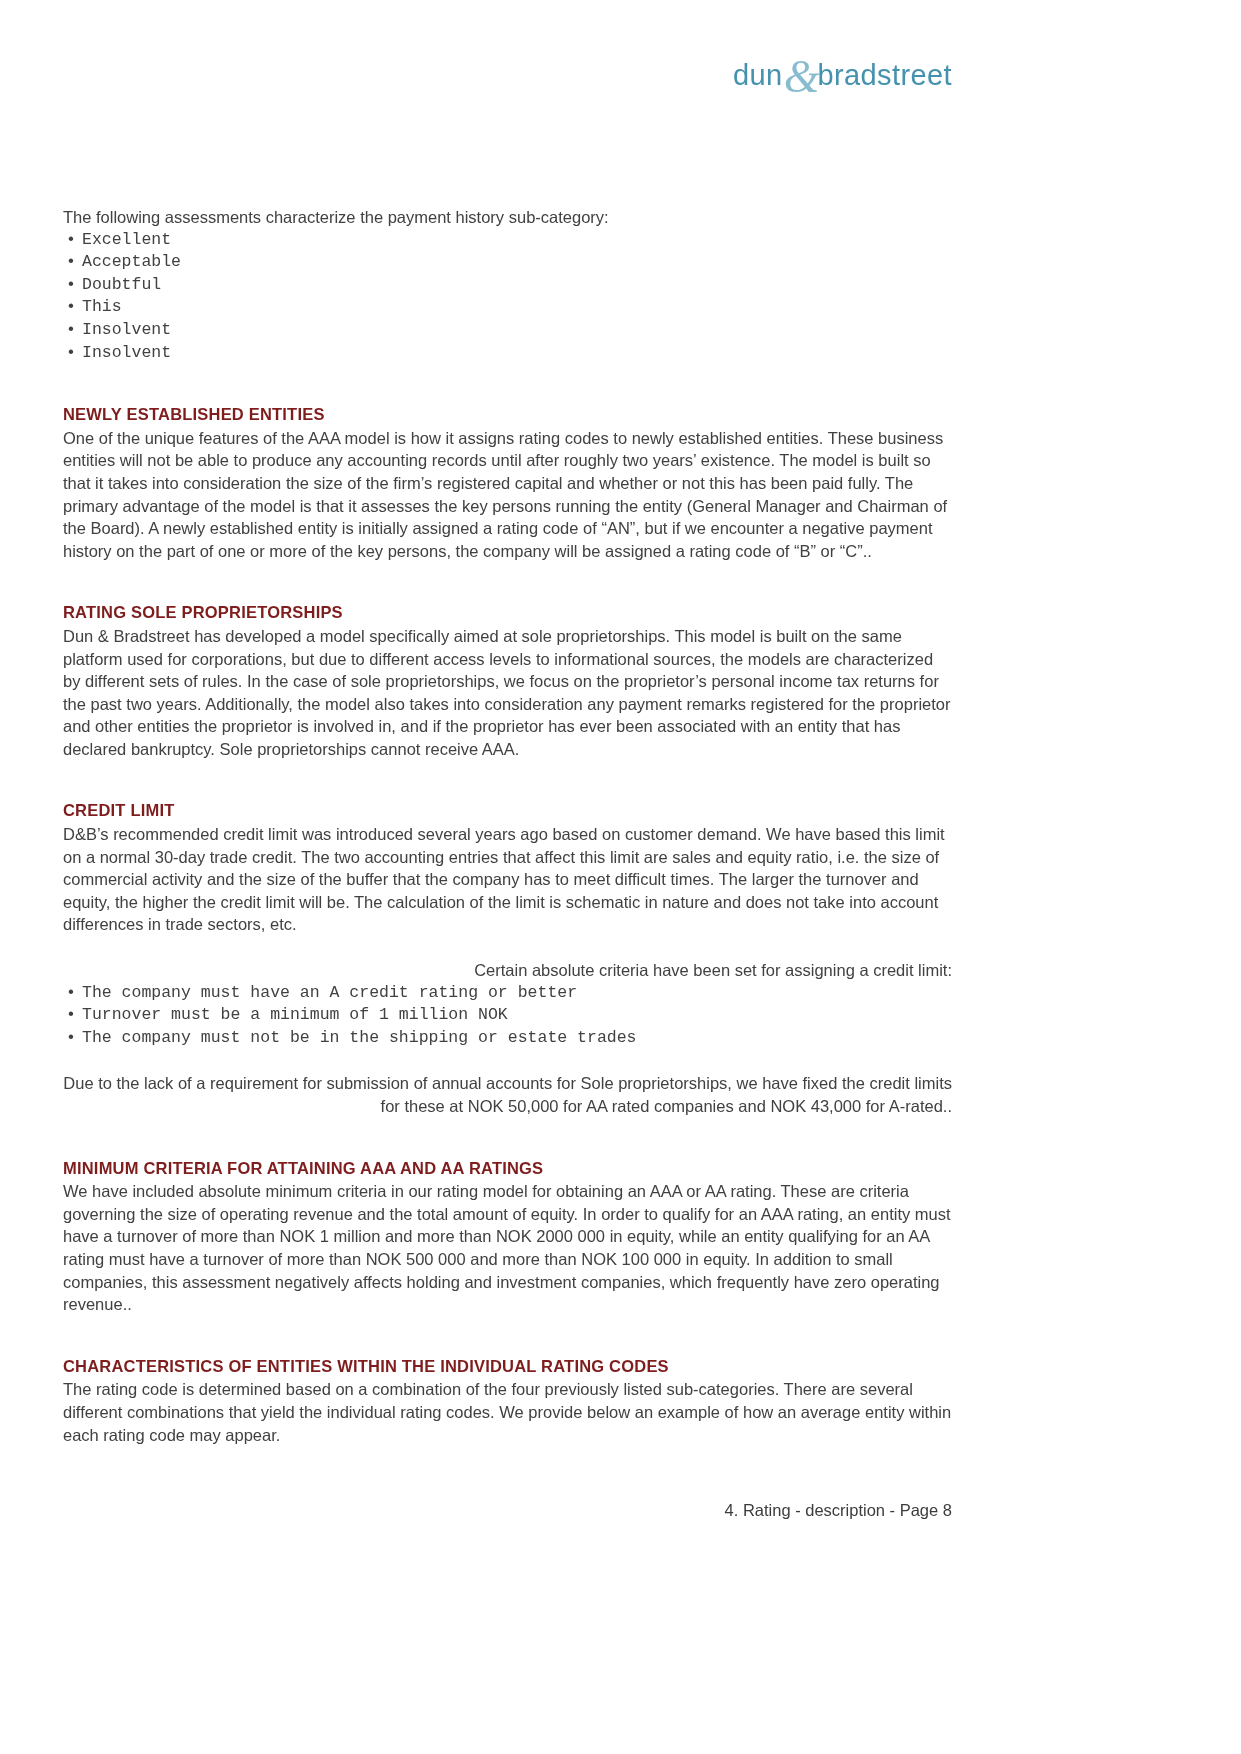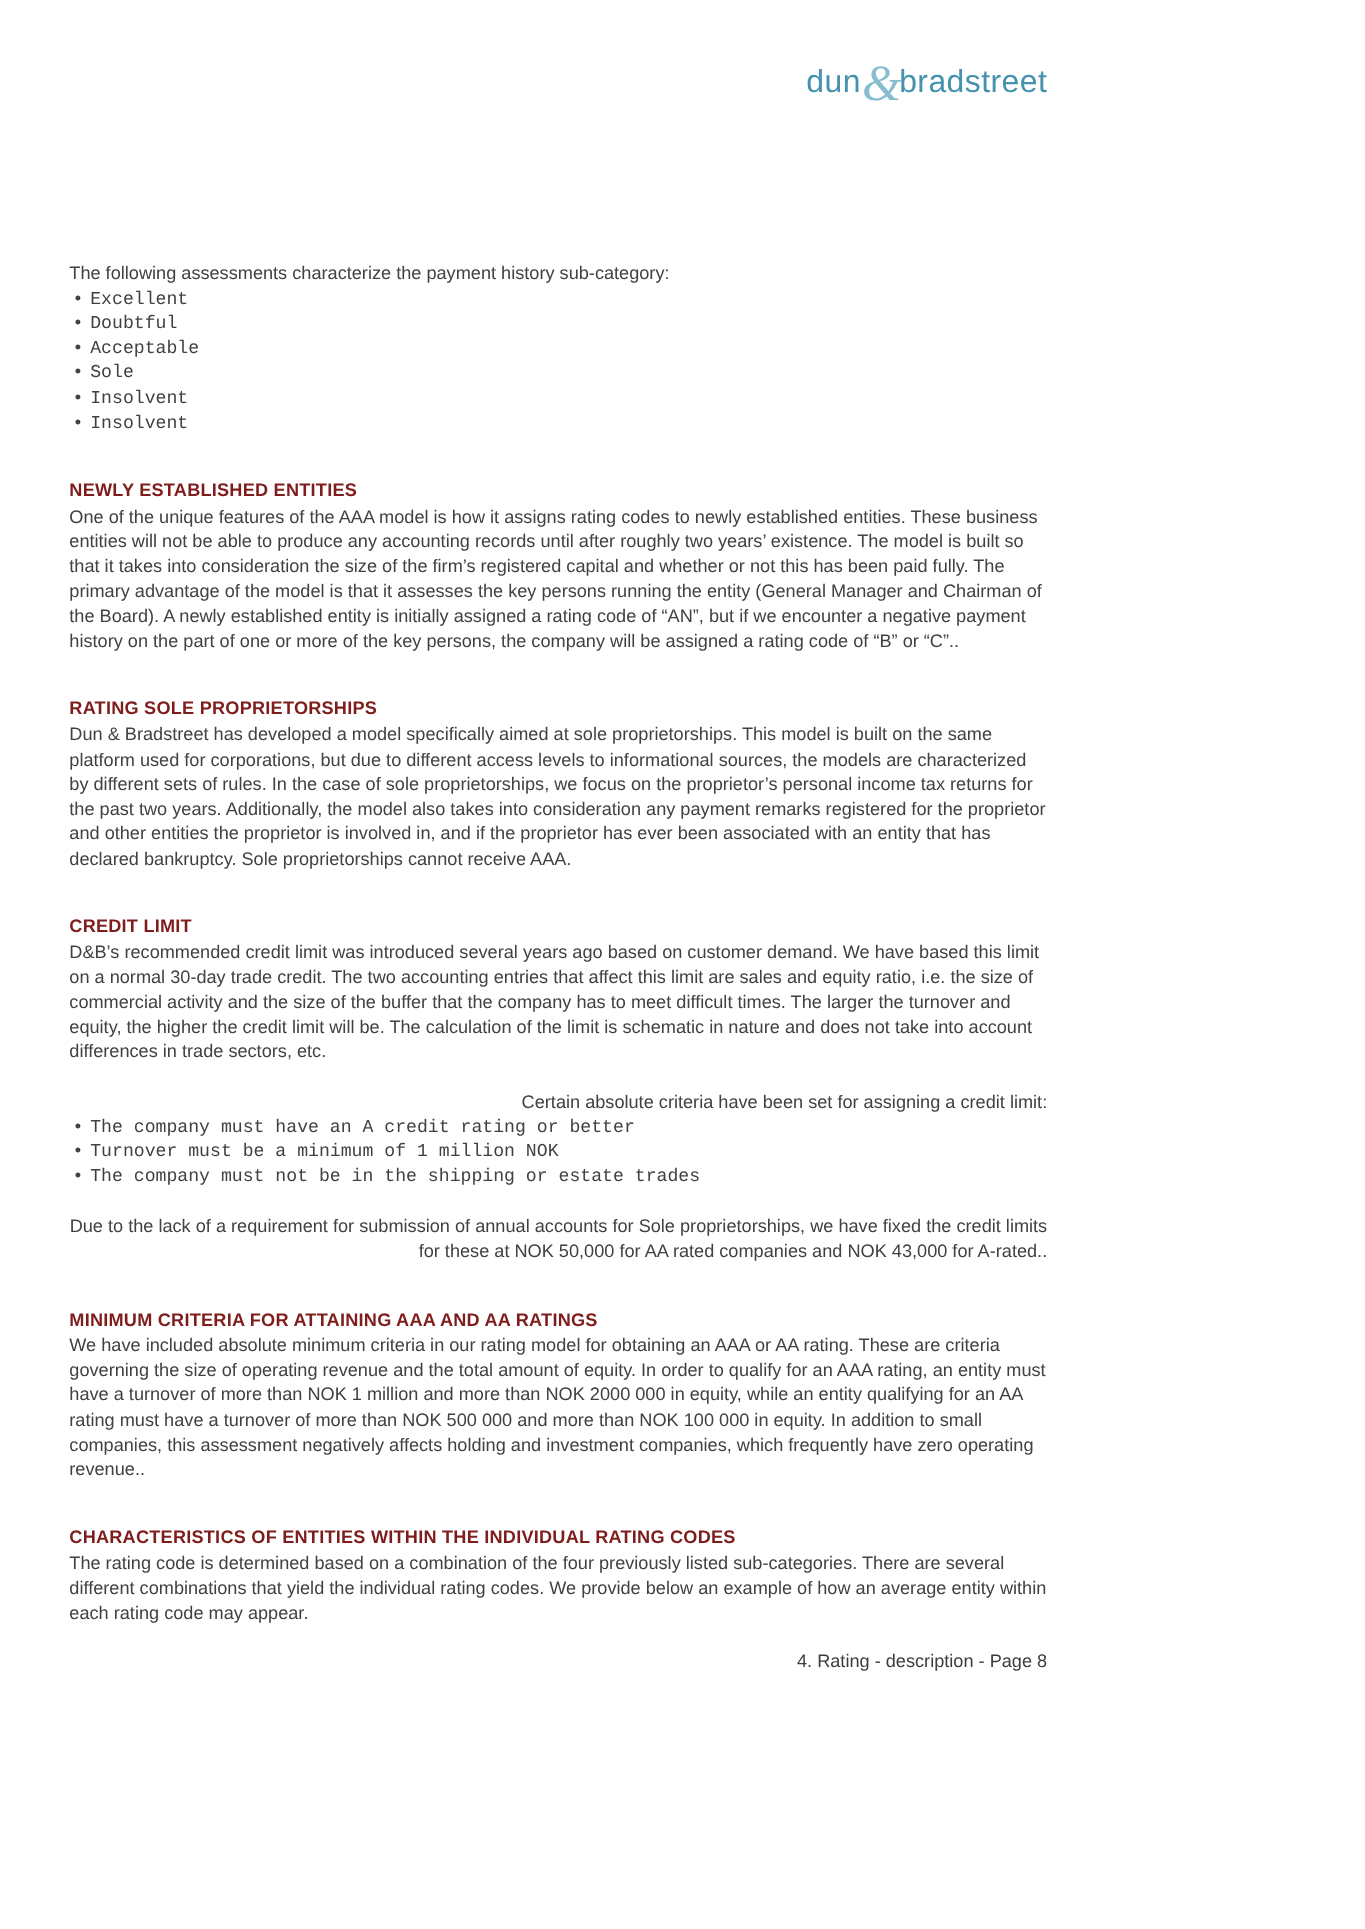--- a/index.html
+++ b/index.html
@@ -37,21 +37,20 @@
     font-size: 46px;
     color: #87bdce;
     vertical-align: -7px;
     margin: 0 -2px 0 1px;
   }
   .content {
     position: absolute;
     top: 206px;
     left: 63px;
     width: 889px;
-    margin-top: 32px;
   }
   p { margin: 0; }
   h2 {
     font-size: 16.5px;
     line-height: 22.6px;
     font-weight: 700;
     color: #7f1d1d;
     letter-spacing: 0.2px;
     margin: 39px 0 1px 0;
   }
@@ -83,23 +82,23 @@
 
   <div class="logo">
     <span class="word">dun</span><span class="amp">&amp;</span><span class="word">bradstreet</span>
   </div>
 
   <div class="content">
 
     <p>The following assessments characterize the payment history sub-category:</p>
     <ul>
       <li>Excellent</li>
+      <li>Acceptable</li>
       <li>Doubtful</li>
-      <li>Acceptable</li>
-      <li>Sole</li>
+      <li>This</li>
       <li>Insolvent</li>
       <li>Insolvent</li>
     </ul>
 
     <h2>NEWLY ESTABLISHED ENTITIES</h2>
     <p>One of the unique features of the AAA model is how it assigns rating codes to newly established entities. These business entities will not be able to produce any accounting records until after roughly two years’ existence. The model is built so that it takes into consideration the size of the firm’s registered capital and whether or not this has been paid fully. The primary advantage of the model is that it assesses the key persons running the entity (General Manager and Chairman of the Board). A newly established entity is initially assigned a rating code of “AN”, but if we encounter a negative payment history on the part of one or more of the key persons, the company will be assigned a rating code of “B” or “C”..</p>
 
     <h2>RATING SOLE PROPRIETORSHIPS</h2>
     <p>Dun &amp; Bradstreet has developed a model specifically aimed at sole proprietorships. This model is built on the same platform used for corporations, but due to different access levels to informational sources, the models are characterized by different sets of rules. In the case of sole proprietorships, we focus on the proprietor’s personal income tax returns for the past two years. Additionally, the model also takes into consideration any payment remarks registered for the proprietor and other entities the proprietor is involved in, and if the proprietor has ever been associated with an entity that has declared bankruptcy. Sole proprietorships cannot receive AAA.</p>
 

